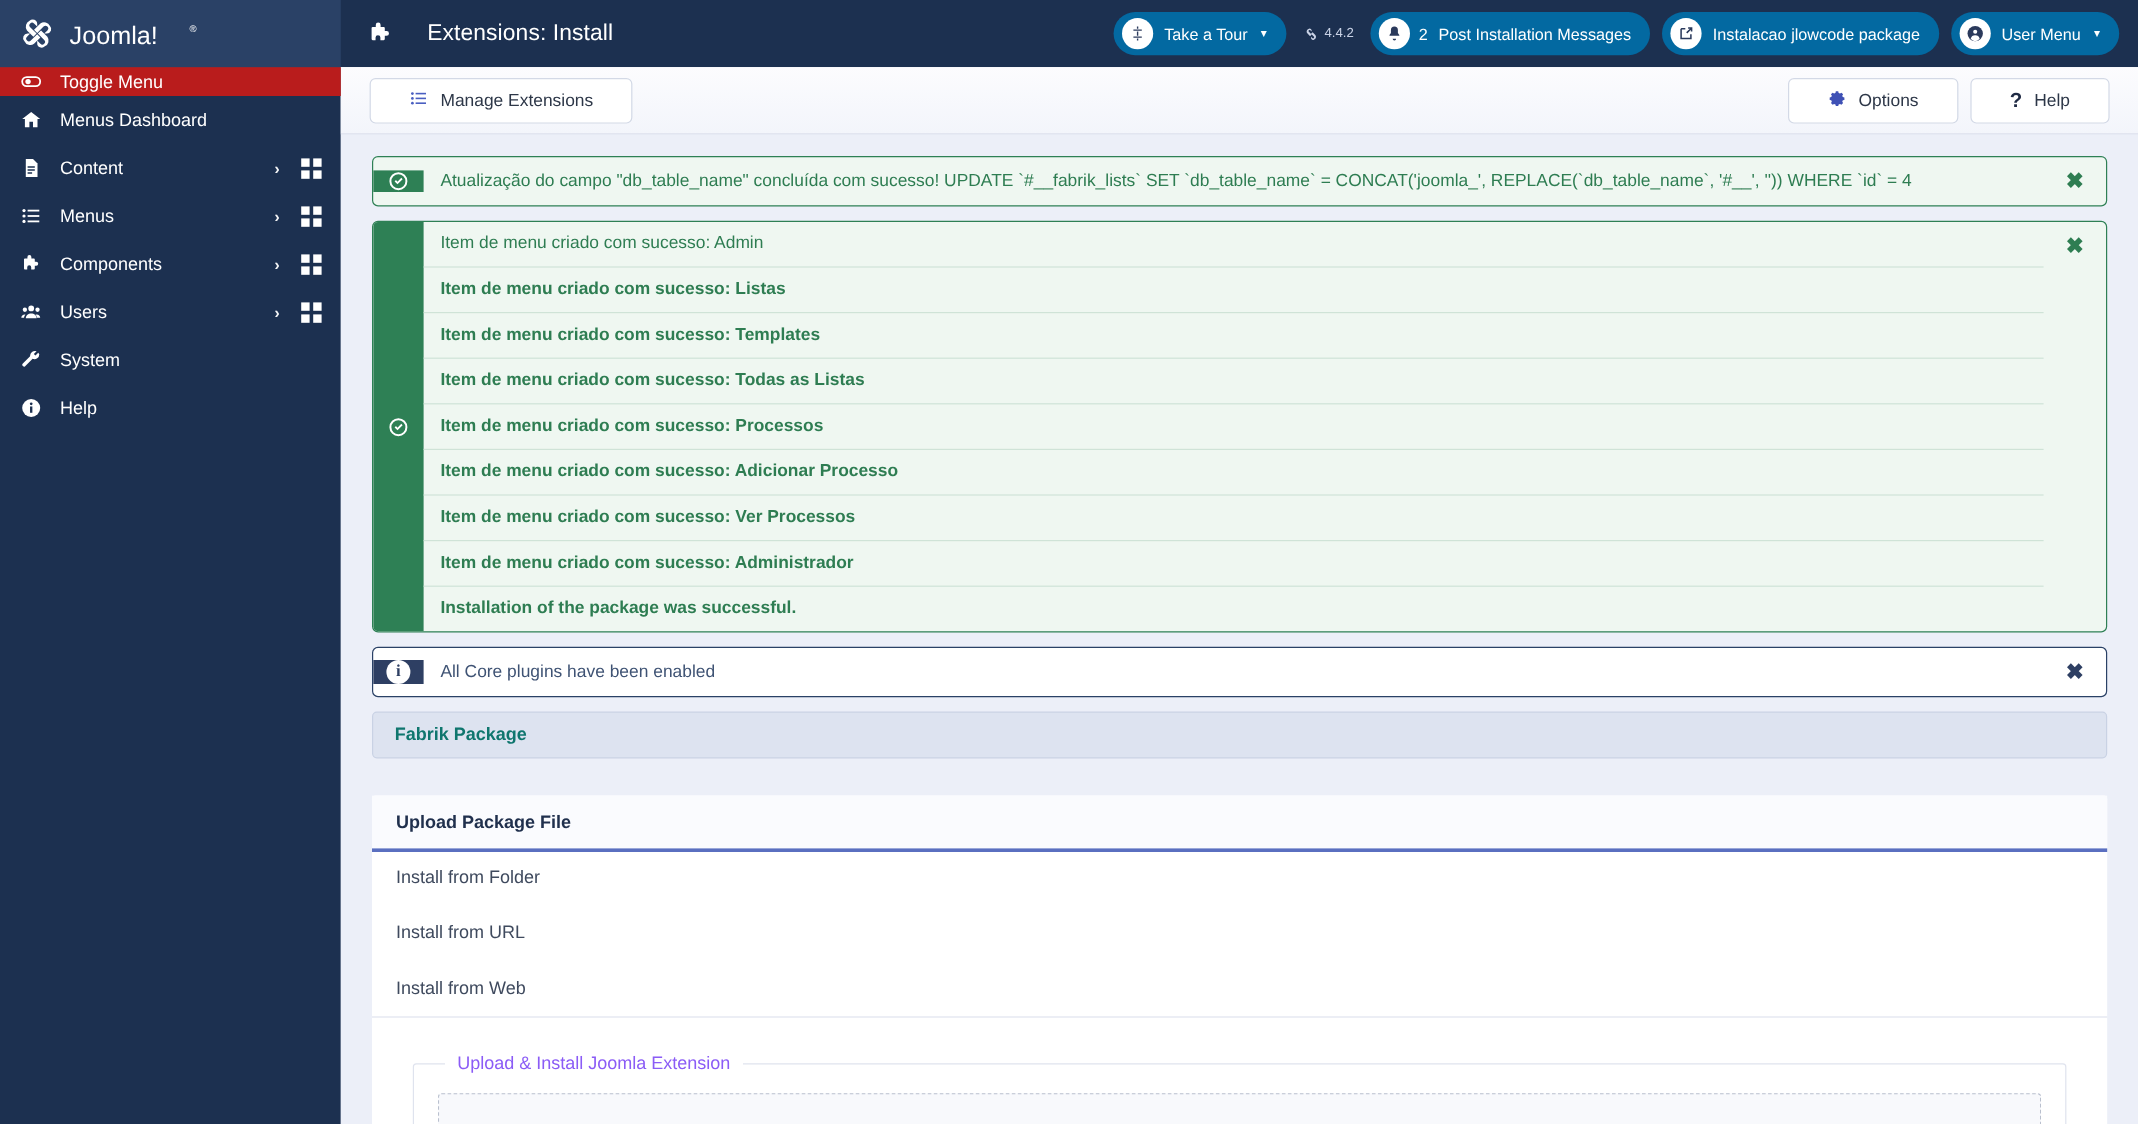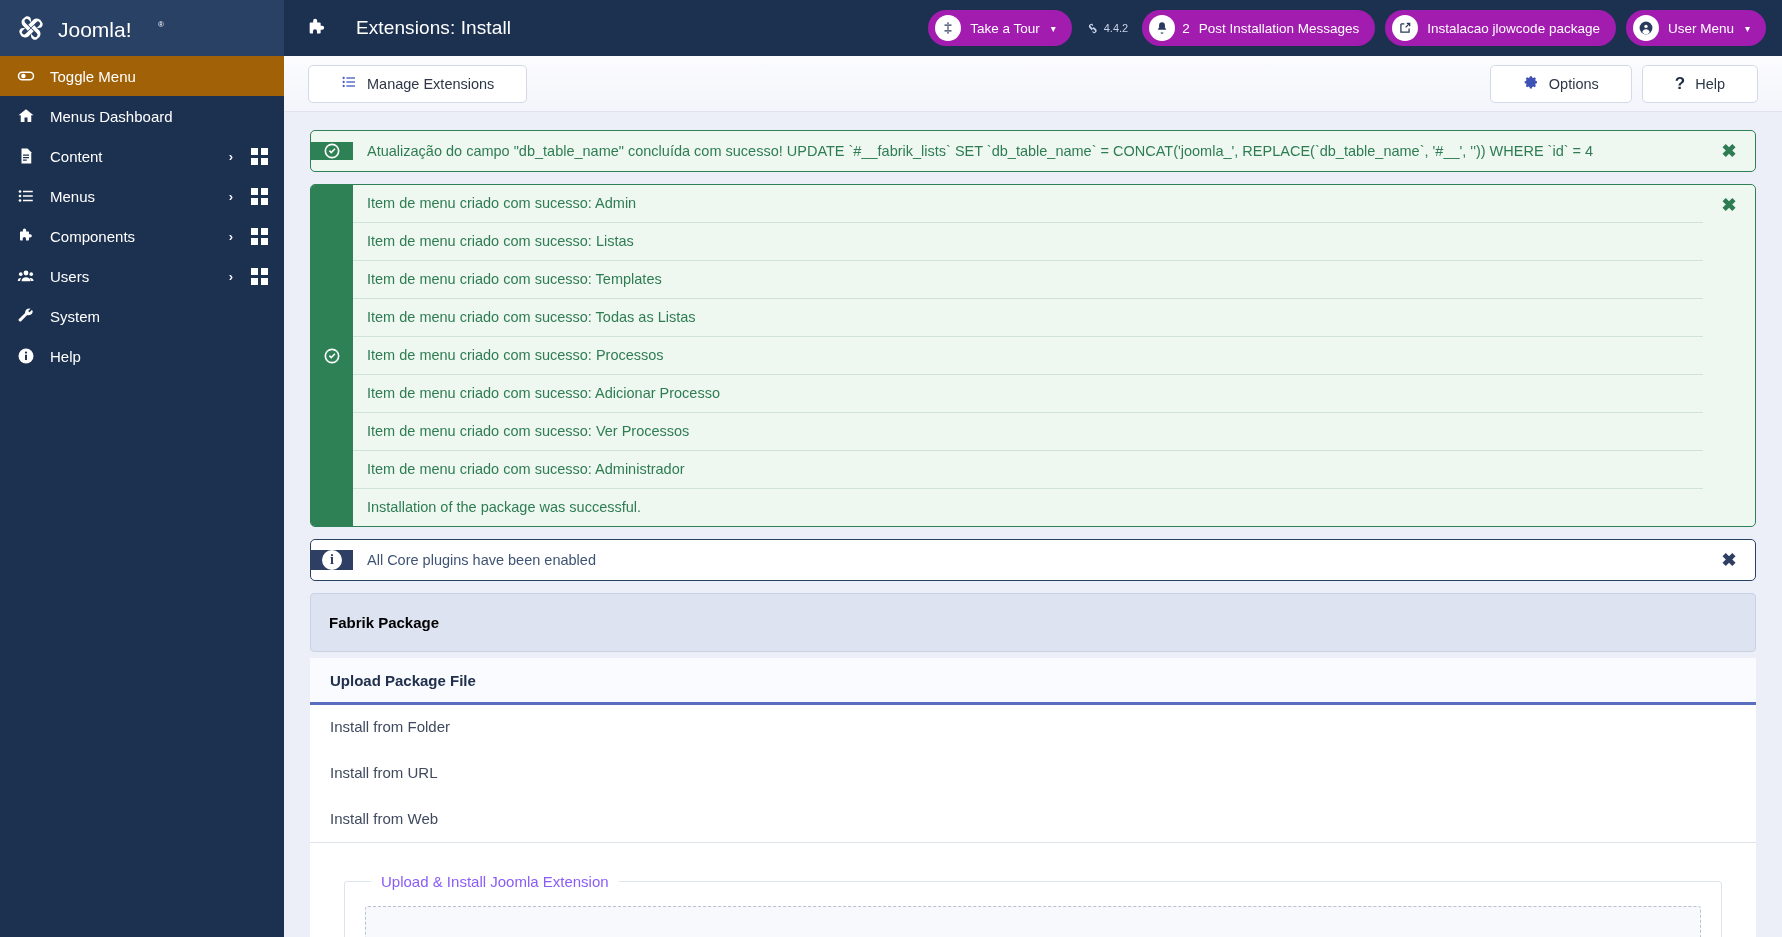--- a/index.html
+++ b/index.html
@@ -34,21 +34,21 @@
     color: #fff; font-size: 19px; letter-spacing: .1px;
   }
   .header-title .tsvg { width: 22px; height: 22px; display:block; }
 
   .header-right {
     display: flex; align-items: center;
     gap: 10px; padding-right: 16px;
   }
   .hbtn {
     display: flex; align-items: center; gap: 9px;
-    background: #a21caf; color: #fff;
+    background: #0369a1; color: #fff;
     border-radius: 999px;
     height: 36px; padding: 0 16px 0 7px;
     font-size: 13.5px; white-space: nowrap;
     cursor: pointer; border: none;
   }
   .hbtn .circ {
     width: 26px; height: 26px; border-radius: 50%;
     background: #fff; color: #2b3a5c;
     display: flex; align-items: center; justify-content: center;
     flex: 0 0 26px;
@@ -71,21 +71,21 @@
     width: 284px; flex: 0 0 284px;
     background: #1c3050;
     padding-top: 0;
   }
   .side-item {
     display: flex; align-items: center;
     height: 40px; padding: 0 16px 0 14px;
     color: #fff; font-size: 15px;
     cursor: pointer; position: relative;
   }
-  .side-item.toggle { background: #a16207; height: 40px; }
+  .side-item.toggle { background: #b91c1c; height: 24px; }
   .side-ico {
     width: 24px; flex: 0 0 24px;
     display: flex; align-items: center; justify-content: center;
     margin-right: 12px;
   }
   .side-ico svg { width: 18px; height: 18px; fill: #fff; }
   .side-label { flex: 1 1 auto; }
   .side-arrow { opacity: .95; font-size: 13px; font-weight: bold; margin-right: 18px; }
   .side-grid { display: grid; grid-template-columns: 7px 7px; grid-template-rows: 7px 7px; gap: 3px; }
   .side-grid i { background: #fff; display: block; }
@@ -124,21 +124,21 @@
     background: #2e8055;
     display: flex; align-items: center; justify-content: center;
   }
   .alert-bar svg { width: 18px; height: 18px; fill: #fff; }
   .alert-body { flex: 1 1 auto; min-width: 0; padding: 0; }
   .alert-line {
     color: #2e7d52; font-size: 14.5px;
     padding: 10px 14px 11px 14px;
     white-space: nowrap; overflow: hidden; text-overflow: ellipsis;
   }
-  .alert-list .alert-line + .alert-line { border-top: 1px solid #cfe3d7; }
+  .alert-list .alert-line + .alert-line { border-top: 1px solid #cfe3d7; font-weight: bold; }
   .alert-close {
     flex: 0 0 52px; display: flex; align-items: flex-start; justify-content: center;
     padding-top: 11px; background: transparent; border: none; cursor: pointer;
     color: #2e7d52; font-size: 18px; font-weight: bold; line-height: 1;
   }
   .alert-single { min-height: 42px; align-items: center; }
   .alert-single .alert-close { align-items: center; padding-top: 0; }
 
   .alert.info {
     border-color: #2a4166; background: #fff;
@@ -150,23 +150,23 @@
     width: 20px; height: 20px; border-radius: 50%;
     background: #fff; color: #2e3f63;
     display:flex; align-items:center; justify-content:center;
     font-family: "Liberation Serif", serif; font-weight: bold; font-size: 14px;
   }
 
   
   .pkg-head {
     background: #dde3f0; border: 1px solid #c9d2e4;
     border-radius: 4px;
-    padding: 20px 18px;
-    color: #000000; font-size: 15px; font-weight: bold;
-    margin-bottom: 6px;
+    padding: 10px 18px;
+    color: #0f766e; font-size: 15px; font-weight: bold;
+    margin-bottom: 31px;
   }
 
   .tabcard { background: #fff; border-radius: 3px; }
   .tabs { display: flex; border-bottom: 1px solid #dfe3ee; padding-left: 0; flex-direction: column; }
   .tab {
     padding: 14px 20px 13px 20px;
     font-size: 15px; color: #3f4a5e; cursor: pointer;
     border-bottom: 3px solid transparent; margin-bottom: -1px;
     white-space: nowrap;
   }

